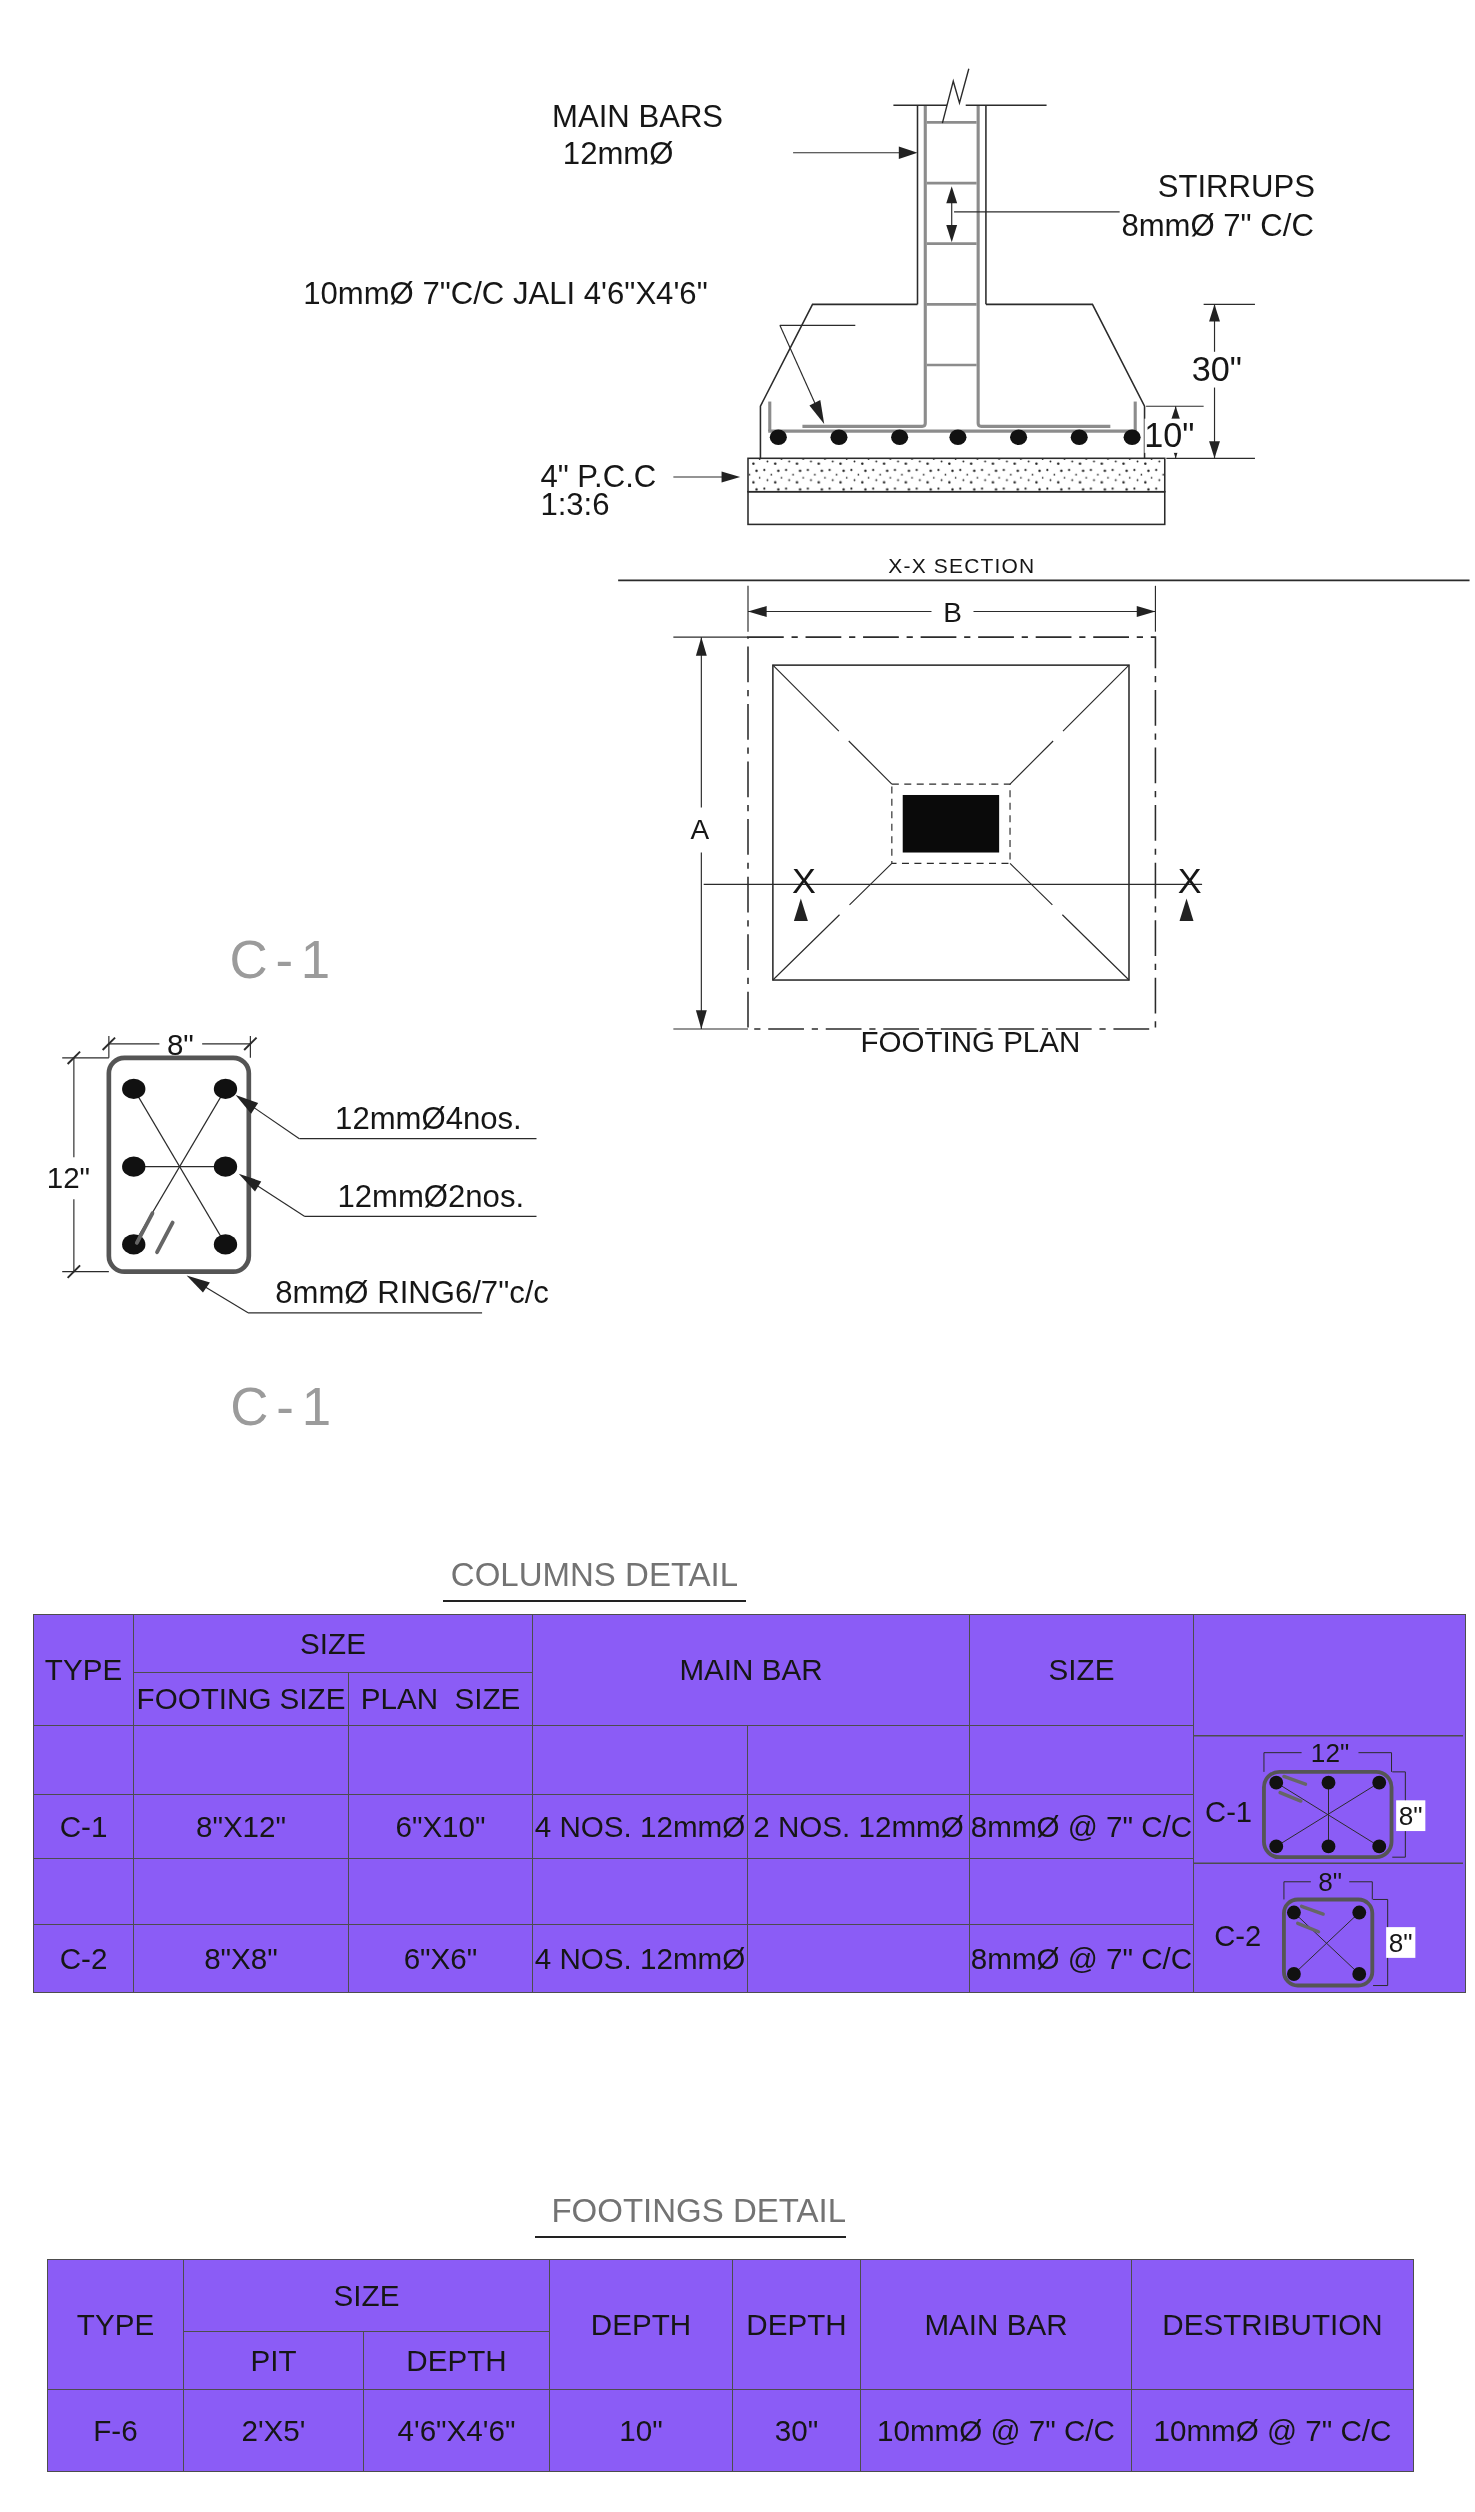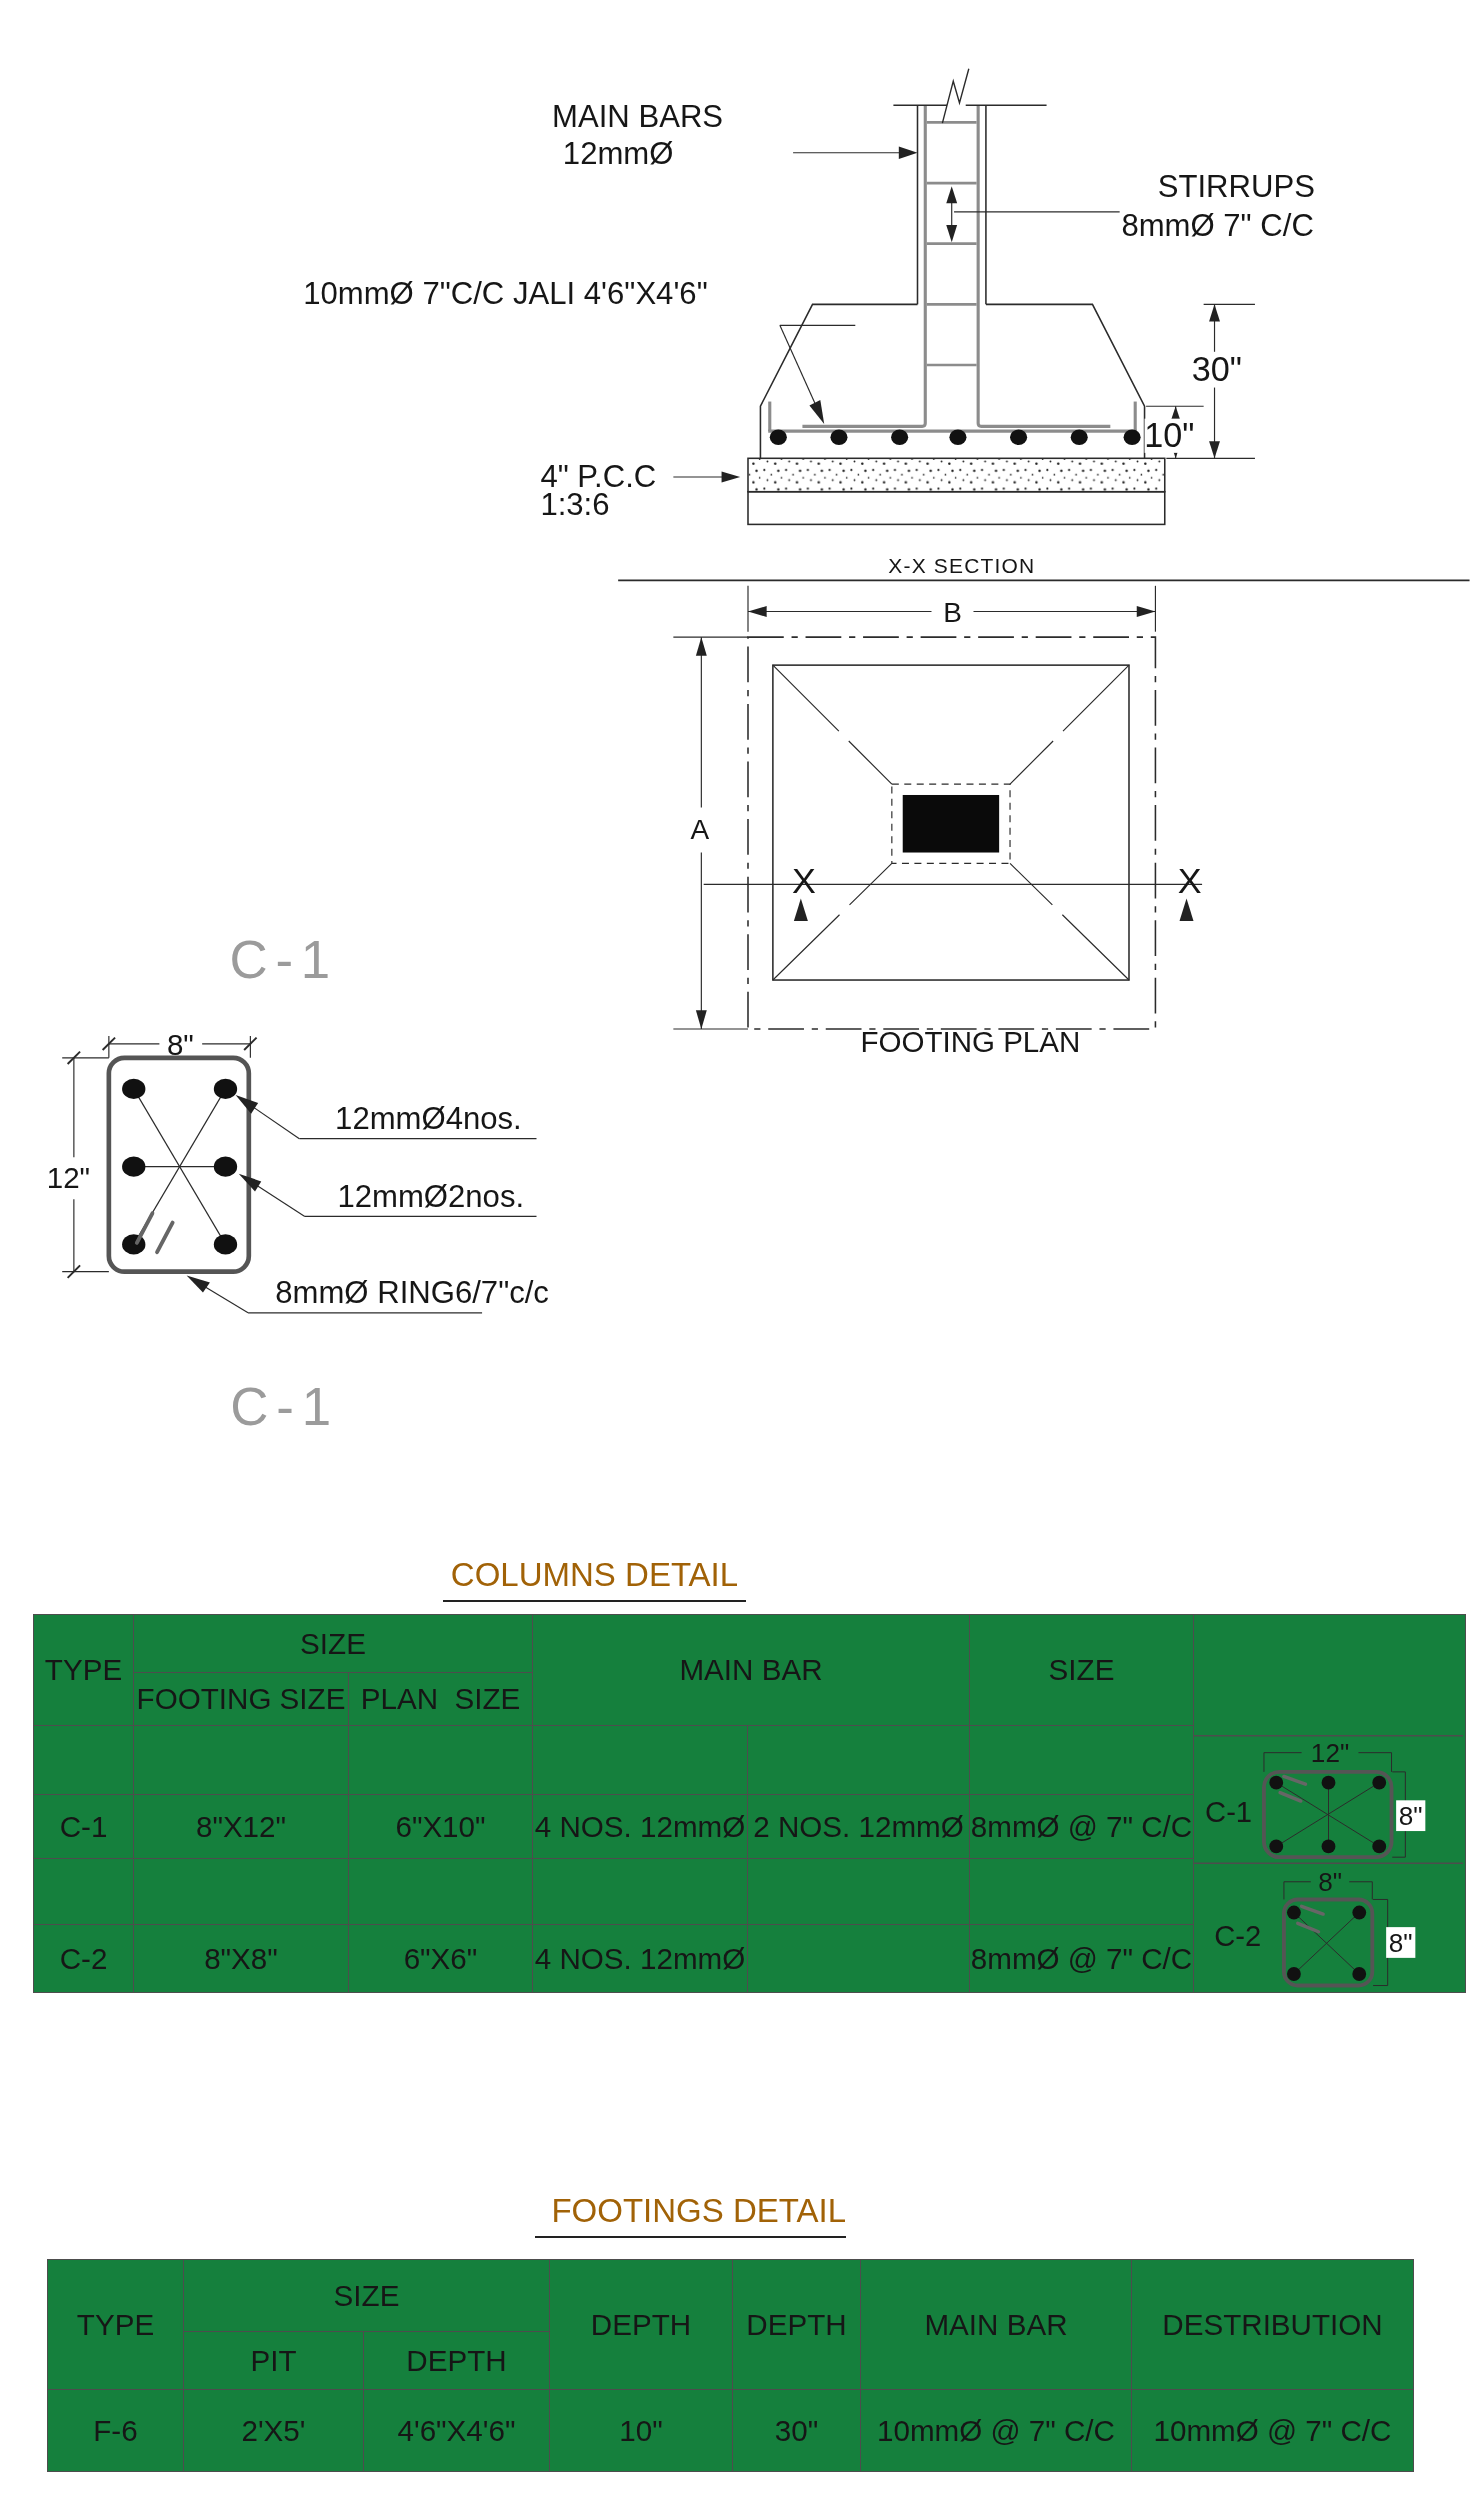--- a/index.html
+++ b/index.html
@@ -1,22 +1,22 @@
 <!DOCTYPE html>
 <html style="font-size:12.4px"><head>
 <meta charset="utf-8">
 <style>
   html,body { margin:0; padding:0; background:#fff; }
   #page { position:relative; width:1475px; height:2512px; background:#ffffff;
           font-family:"Liberation Sans", sans-serif; color:#161616; overflow:hidden; }
   svg text { font-family:"Liberation Sans", sans-serif; fill:#161616; }
   svg text.ghost { fill:#9b9b9b; letter-spacing:10px; }
-  .section-title { position:absolute; text-align:center; font-size:33px; color:#a16207;
+  .section-title { position:absolute; text-align:center; font-size:33px; color:#737373;
                    border-bottom:2.3px solid #222; padding-bottom:6.2px; white-space:pre; }
-  table.dt { border-collapse:collapse; table-layout:fixed; position:absolute; background:#15803d; }
+  table.dt { border-collapse:collapse; table-layout:fixed; position:absolute; background:#8b5cf6; }
   .dt td { border:1.6px solid #4d4d4d; text-align:center; vertical-align:middle;
            font-size:29.6px; color:#161616; padding:0; white-space:pre; overflow:hidden; }
   .dt td.diagcell { position:relative; padding:0; vertical-align:top; }
   .diagcell svg { position:absolute; left:0; top:0; }
 </style>
 </head>
 <body>
 
 <div id="page">
 

